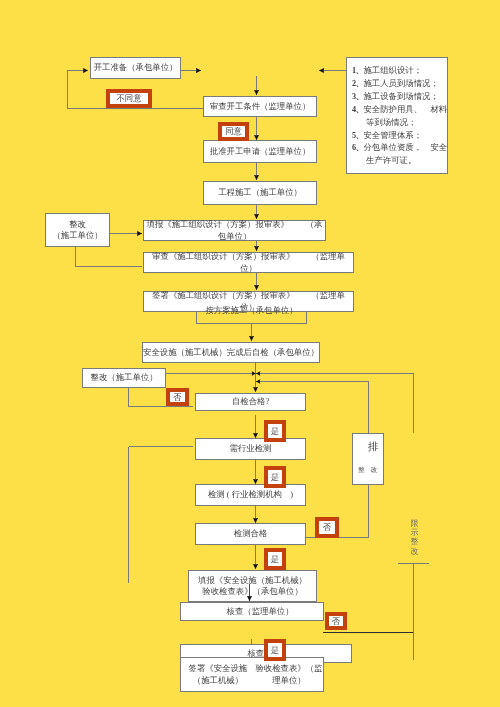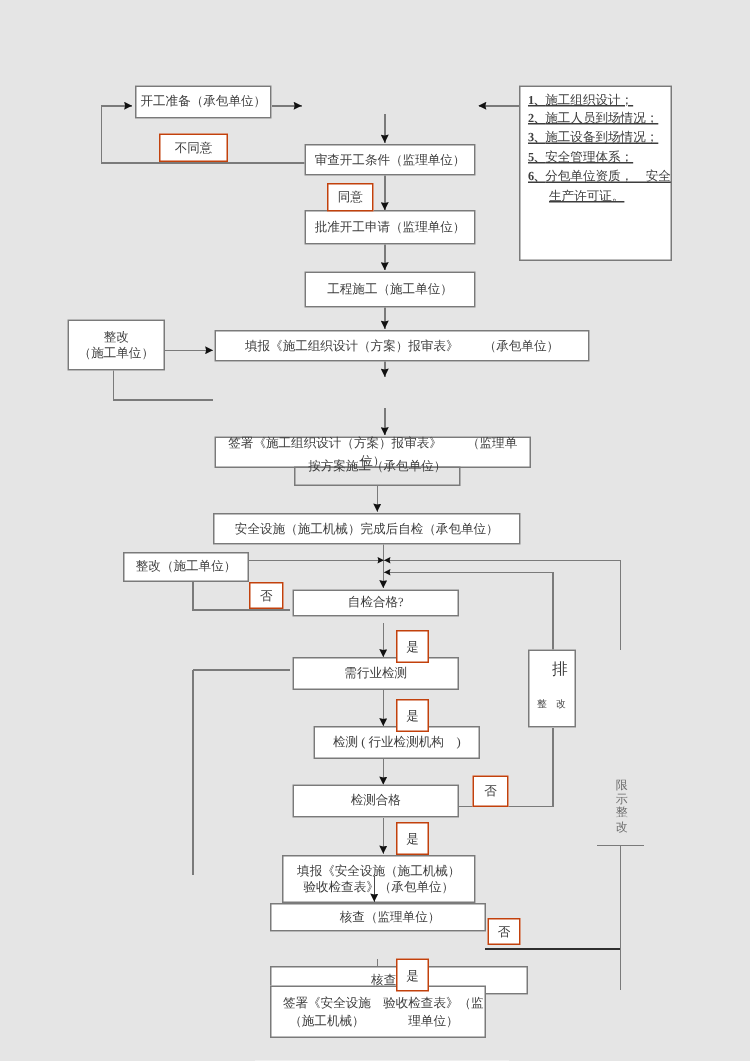--- a/index.html
+++ b/index.html
@@ -1,28 +1,28 @@
 <!DOCTYPE html>
 <html><head>
 <meta charset="utf-8">
 <title>Flowchart</title>
 <style>
   html,body{margin:0;padding:0;background:#ffffff;}
   body{width:500px;height:707px;overflow:hidden;
        font-family:"Liberation Serif",serif;color:#3f3f3f;}
-  #canvas{position:relative;width:500px;height:707px;background:#e5e5e5;}
+  #canvas{position:relative;width:500px;height:707px;background:#fde047;}
   .box{position:absolute;box-sizing:border-box;border:1px solid #7a7a7a;background:#fff;
        display:flex;align-items:center;justify-content:center;text-align:center;
        font-size:8.4px;line-height:1.35;color:#3d3d3d;z-index:3;}
   .lbl{position:absolute;box-sizing:border-box;background:#fff;
        display:flex;align-items:center;justify-content:center;
-       font-size:8.4px;color:#3d3d3d;border:1px solid #c2410c;z-index:5;}
+       font-size:8.4px;color:#3d3d3d;border:4px solid #c2410c;z-index:5;}
   svg.wires{position:absolute;left:0;top:0;width:500px;height:707px;overflow:visible;z-index:2;}
   svg.over{z-index:4;pointer-events:none;}
-  .panel{align-items:flex-start;justify-content:flex-start;padding:2.5px 0 0 5px;text-decoration:underline;}
+  .panel{align-items:center;justify-content:flex-start;padding:2.5px 0 0 5px;}
   .cl{list-style:none;margin:0;padding:0;font-size:8.4px;line-height:12.85px;text-align:left;}
   .cl li{display:block;margin:0;white-space:nowrap;height:12.85px;}
   .cl li.two{height:25.7px;}
   .cl .n{font-weight:bold;font-size:8.2px;letter-spacing:-0.4px;}
   .cl .t2{display:block;padding-left:14px;height:12.85px;}
   .ex1{position:absolute;left:15px;top:7px;font-size:10.5px;line-height:11px;color:#3b3b3b;}
   .ex2{position:absolute;left:5px;top:32px;font-size:6.6px;line-height:7px;letter-spacing:2.2px;color:#4a4a4a;}
   .vtext{font-size:8px;color:#6e6e6e;width:11px;
          display:flex;flex-direction:column;align-items:center;line-height:9.2px;}
   .vtext span{display:block;}
@@ -109,42 +109,45 @@
     </div>
   <div class="box" style="left:203px;top:181px;width:114px;height:24px;">
       <span>工程施工（施工单位）</span>
     </div>
 
   <div class="box" style="left:45px;top:213px;width:65px;height:34px;flex-direction:column;">
     <span>整改</span>
     <span>（施工单位）</span>
   </div>
 
-  <div class="box" style="left:143px;top:220px;width:250px;height:21px;">
+  <div class="box" style="left:143px;top:220px;width:183px;height:21px;">
       <span>填报《施工组织设计（方案）报审表》　　（承包单位）</span>
+    </div>
+  <div class="box" style="left:143px;top:252px;width:211px;height:21px;">
+      <span>审查《施工组织设计（方案）报审表》　　（监理单位）</span>
     </div>
   <div class="box" style="left:143px;top:291px;width:211px;height:21px;">
       <span>签署《施工组织设计（方案）报审表》　　（监理单位）</span>
     </div>
   <div class="box" style="left:196px;top:311px;width:111px;height:13px;background:none;overflow:visible;">
       <span style="position:absolute;left:0;right:0;top:-7px;">按方案施工（承包单位）</span>
     </div>
-  <div class="box" style="left:142px;top:342px;width:205px;height:21px;">
+  <div class="box" style="left:142px;top:342px;width:178px;height:21px;">
       <span>安全设施（施工机械）完成后自检（承包单位）</span>
     </div>
   <div class="box" style="left:82px;top:368px;width:84px;height:20px;">
       <span>整改（施工单位）</span>
     </div>
   <div class="box" style="left:195px;top:393px;width:111px;height:18px;">
       <span>自检合格?</span>
     </div>
   <div class="box" style="left:195px;top:438px;width:111px;height:22px;">
       <span>需行业检测</span>
     </div>
-  <div class="box" style="left:195px;top:484px;width:111px;height:22px;margin-left:14px;">
+  <div class="box" style="left:195px;top:484px;width:111px;height:22px;">
       <span>检测 ( 行业检测机构　)</span>
     </div>
   <div class="box" style="left:195px;top:523px;width:111px;height:22px;">
       <span>检测合格</span>
     </div>
 
   <div class="box" style="left:352px;top:433px;width:32px;height:52px;display:block;">
     <span class="ex1">排</span>
     <span class="ex2">整 改</span>
   </div>
@@ -208,18 +211,19 @@
     <g stroke="#4a4a4a" stroke-width="1" fill="none" shape-rendering="crispEdges">
       <path d="M249.5,584 L249.5,601" marker-end="url(#ah2)"></path>
     </g>
   </svg>
 
   <div class="box panel" style="left:346px;top:57px;width:102px;height:117px;">
     <ol class="cl">
       <li><span class="n">1、</span><span class="t">施工组织设计；</span></li>
       <li><span class="n">2、</span><span class="t">施工人员到场情况；</span></li>
       <li><span class="n">3、</span><span class="t">施工设备到场情况；</span></li>
+      <li class="two"><span class="n">4、</span><span class="t">安全防护用具、　材料</span><span class="t2">等到场情况；</span></li>
       <li><span class="n">5、</span><span class="t">安全管理体系；</span></li>
       <li class="two"><span class="n">6、</span><span class="t">分包单位资质，　安全</span><span class="t2">生产许可证。</span></li>
     </ol>
   </div>
 
 </div>
 
 </body></html>

